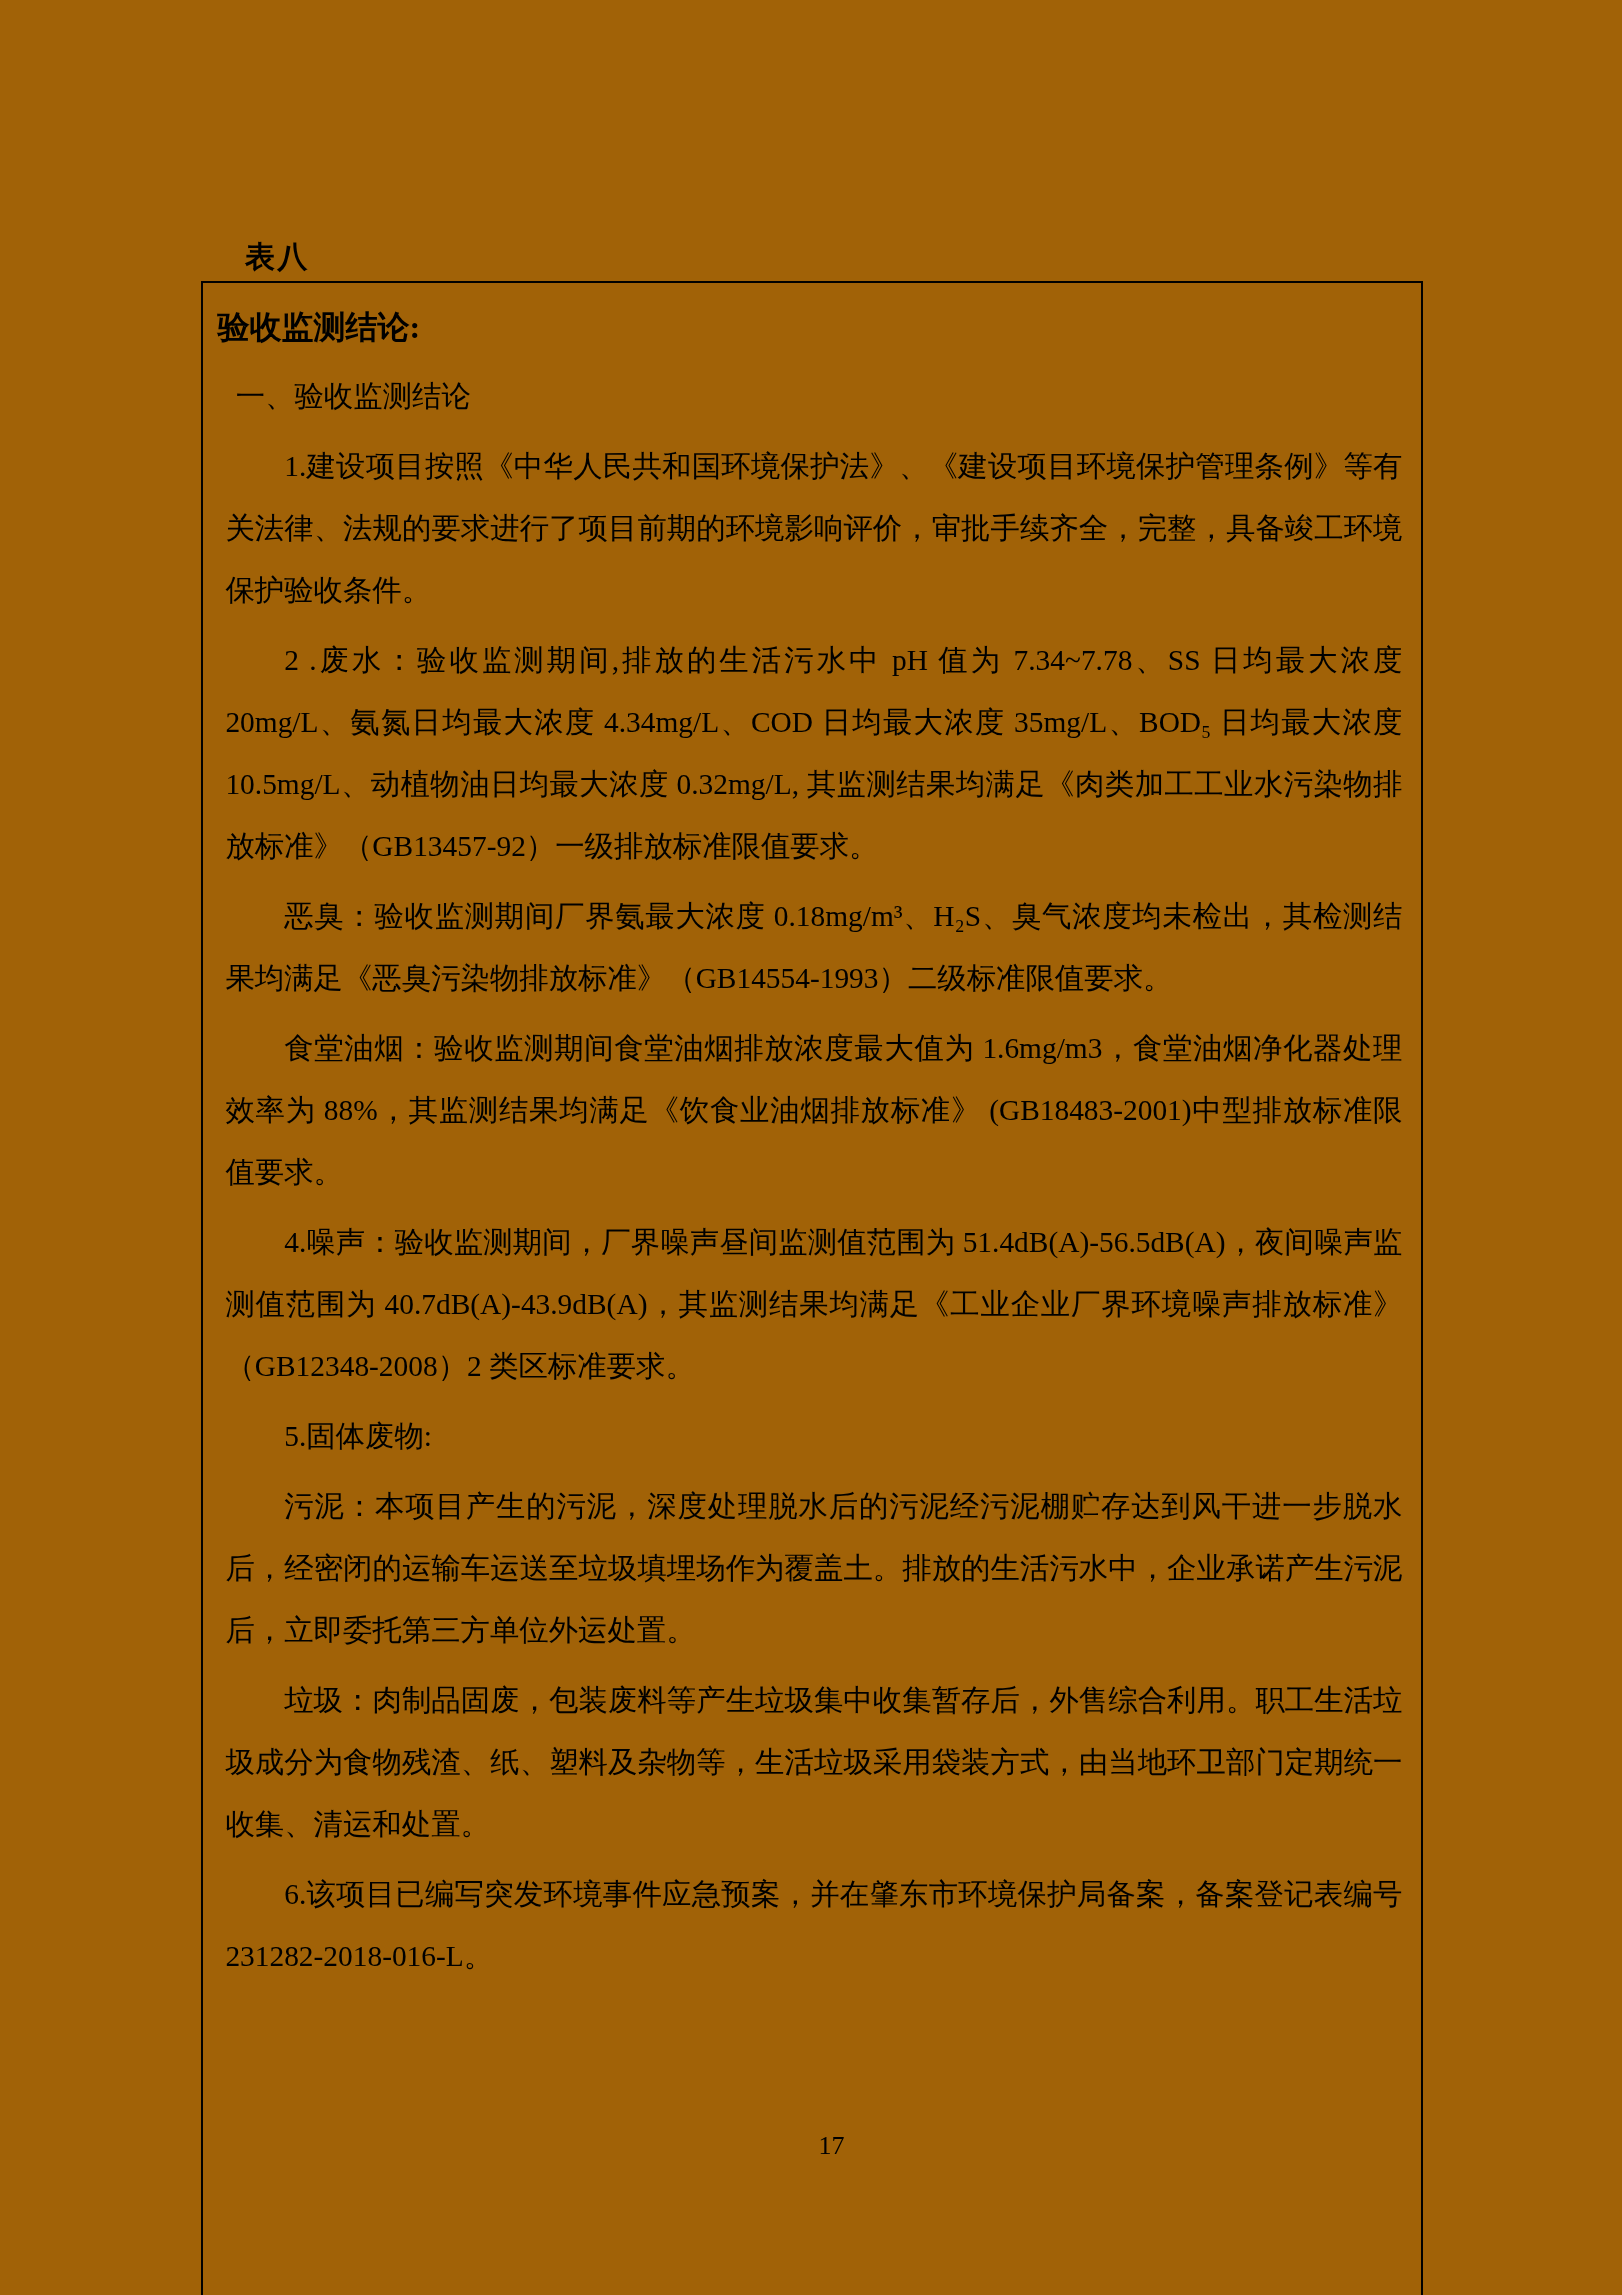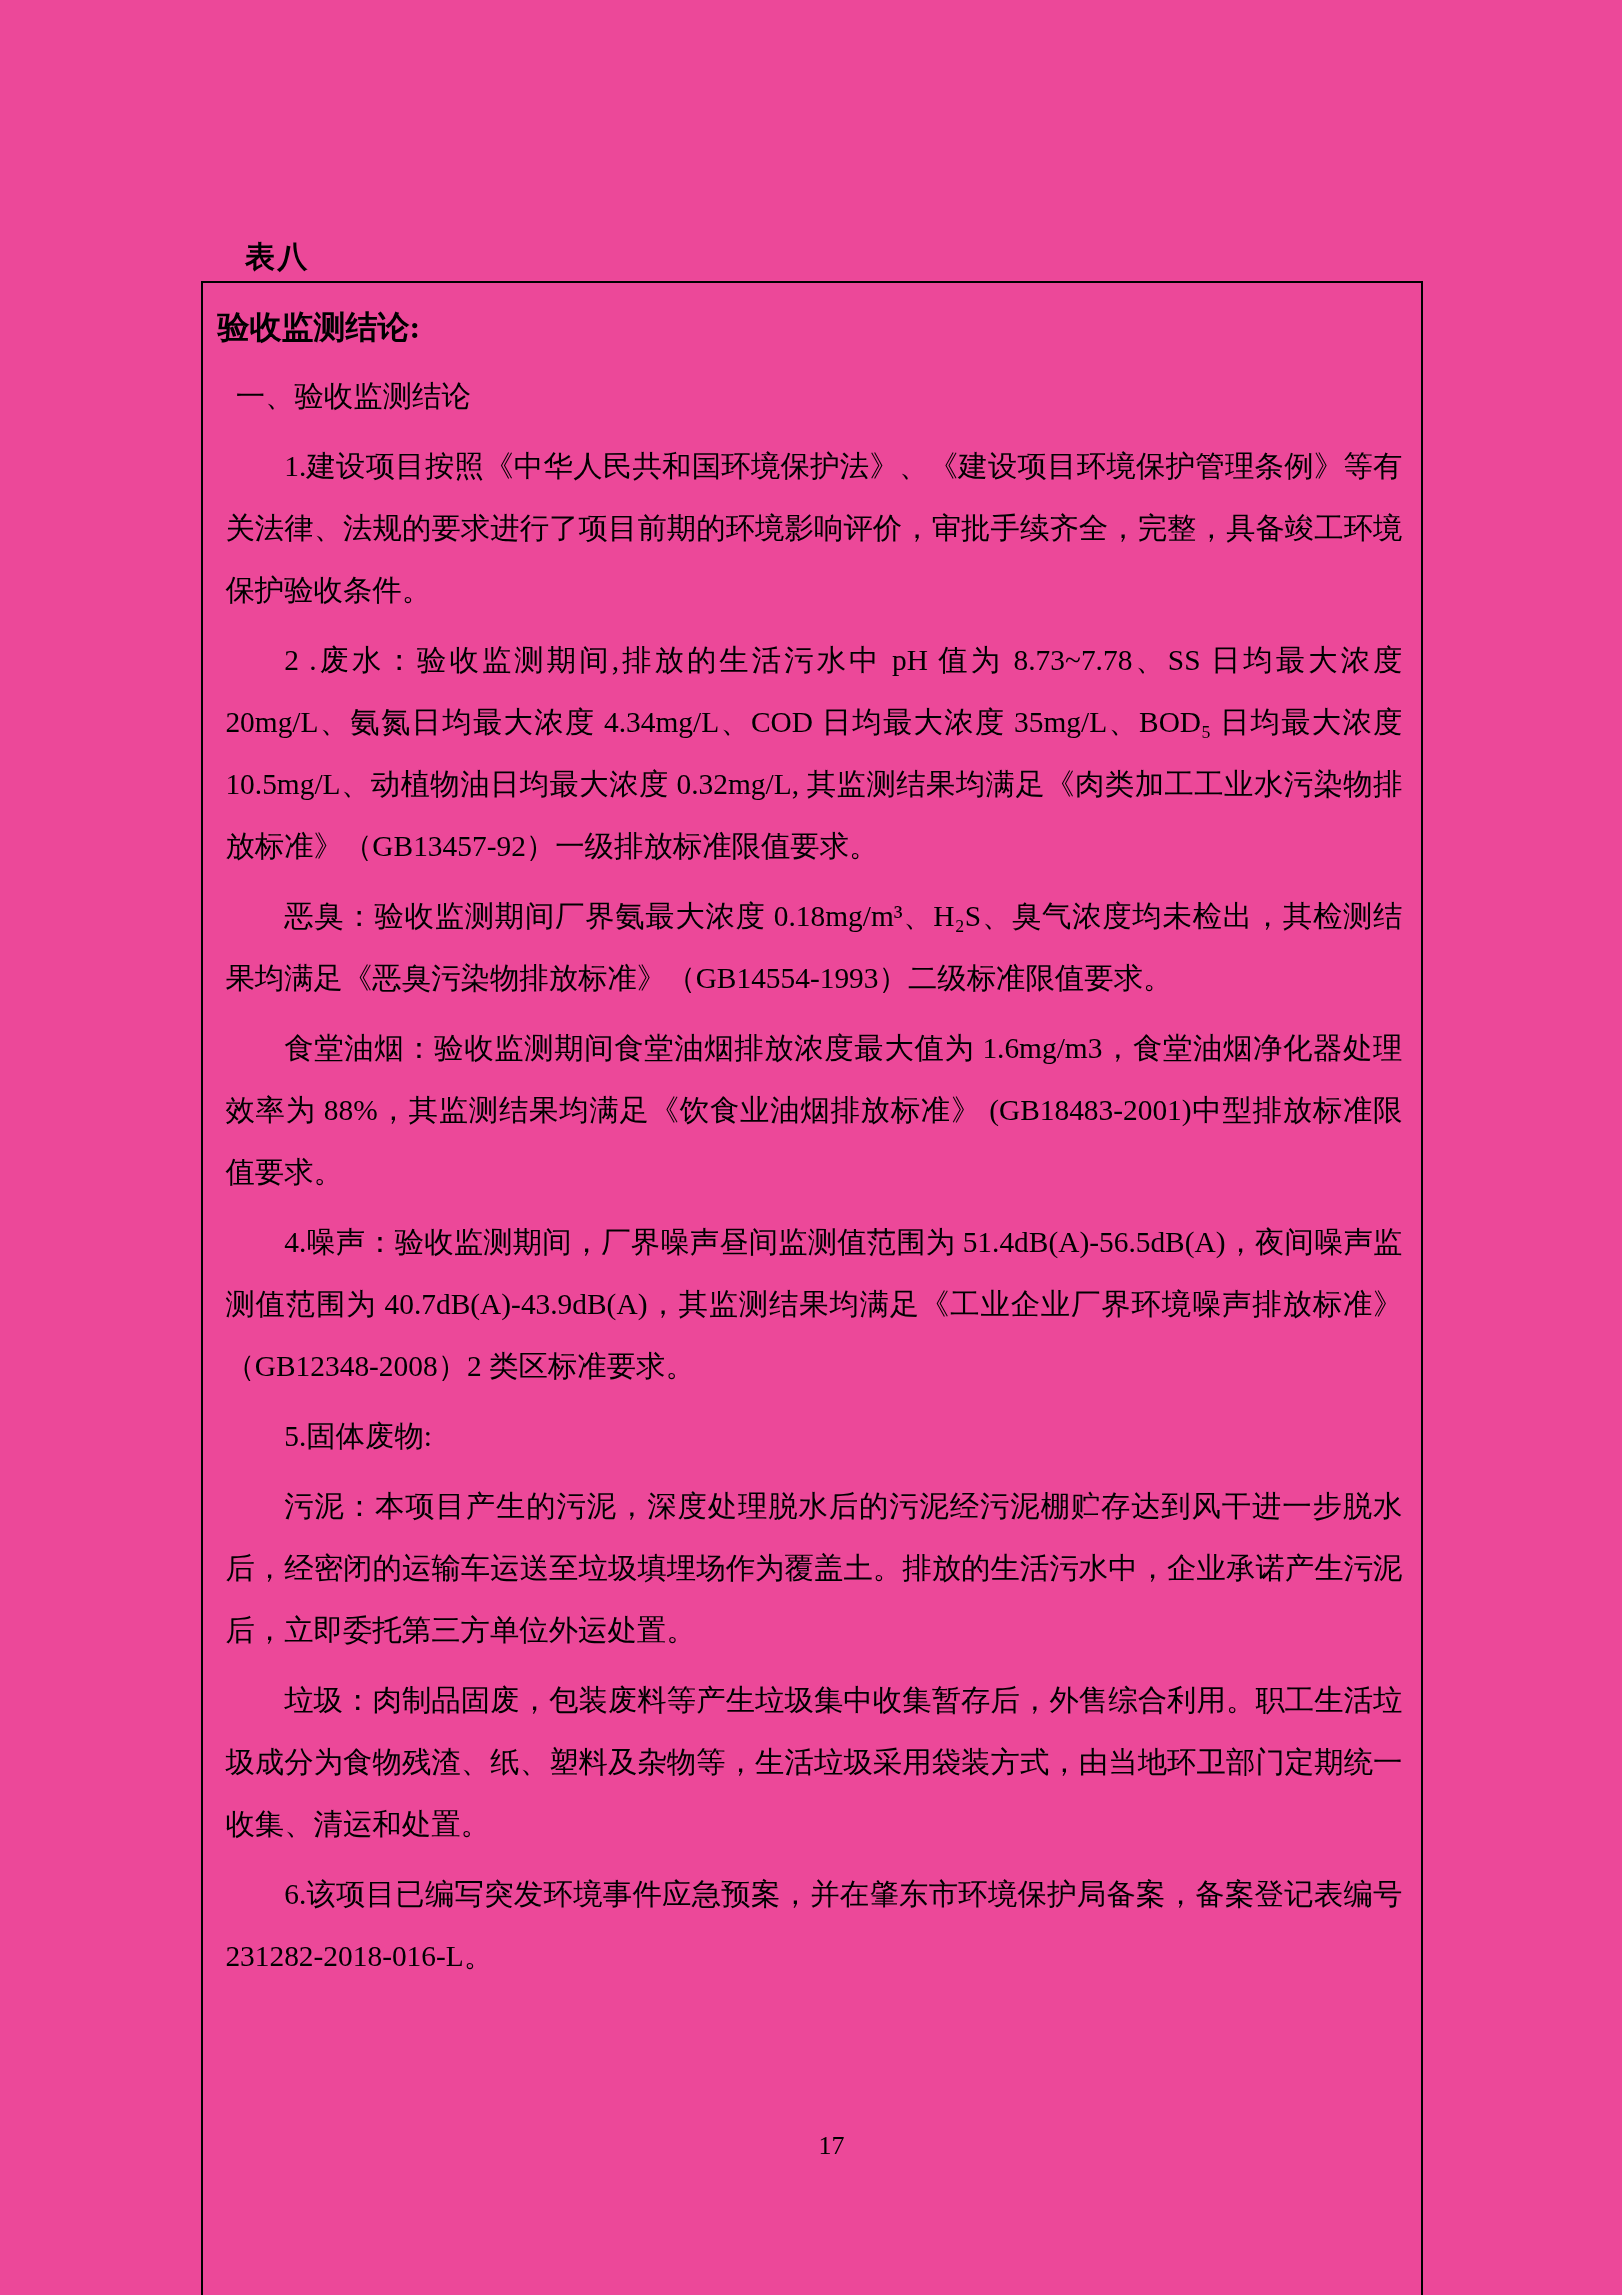--- a/index.html
+++ b/index.html
@@ -4,21 +4,21 @@
 <style>
   html, body {
     margin: 0;
     padding: 0;
     background: #e8e8e8;
   }
   .page {
     position: relative;
     width: 1623px;
     height: 2295px;
-    background: #ec4899;
+    background: #a16207;
     color: #000;
     font-family: "Liberation Serif", "DejaVu Serif", serif;
     overflow: hidden;
   }
   .sheet-label {
     position: absolute;
     left: 245px;
     top: 237px;
     font-size: 30px;
     font-weight: bold;
@@ -64,21 +64,21 @@
 <body>
 
 <div class="page">
   <div class="sheet-label">表八</div>
 
   <div class="doc-table">
     <p class="doc-title">验收监测结论:</p>
     <div class="doc-body">
         <p class="sec">一、验收监测结论</p>
         <p class="num">1.建设项目按照《中华人民共和国环境保护法》、《建设项目环境保护管理条例》等有关法律、法规的要求进行了项目前期的环境影响评价，审批手续齐全，完整，具备竣工环境保护验收条件。</p>
-        <p class="num">2 .废水：验收监测期间,排放的生活污水中 pH 值为 8.73~7.78、SS 日均最大浓度 20mg/L、氨氮日均最大浓度 4.34mg/L、COD 日均最大浓度 35mg/L、BOD₅ 日均最大浓度 10.5mg/L、动植物油日均最大浓度 0.32mg/L, 其监测结果均满足《肉类加工工业水污染物排放标准》（GB13457-92）一级排放标准限值要求。</p>
+        <p class="num">2 .废水：验收监测期间,排放的生活污水中 pH 值为 7.34~7.78、SS 日均最大浓度 20mg/L、氨氮日均最大浓度 4.34mg/L、COD 日均最大浓度 35mg/L、BOD₅ 日均最大浓度 10.5mg/L、动植物油日均最大浓度 0.32mg/L, 其监测结果均满足《肉类加工工业水污染物排放标准》（GB13457-92）一级排放标准限值要求。</p>
         <p class="num">恶臭：验收监测期间厂界氨最大浓度 0.18mg/m³、H₂S、臭气浓度均未检出，其检测结果均满足《恶臭污染物排放标准》（GB14554-1993）二级标准限值要求。</p>
         <p class="num">食堂油烟：验收监测期间食堂油烟排放浓度最大值为 1.6mg/m3，食堂油烟净化器处理效率为 88%，其监测结果均满足《饮食业油烟排放标准》 (GB18483-2001)中型排放标准限值要求。</p>
         <p class="num">4.噪声：验收监测期间，厂界噪声昼间监测值范围为 51.4dB(A)-56.5dB(A)，夜间噪声监测值范围为 40.7dB(A)-43.9dB(A)，其监测结果均满足《工业企业厂界环境噪声排放标准》（GB12348-2008）2 类区标准要求。</p>
         <p class="num">5.固体废物:</p>
         <p class="num">污泥：本项目产生的污泥，深度处理脱水后的污泥经污泥棚贮存达到风干进一步脱水后，经密闭的运输车运送至垃圾填埋场作为覆盖土。排放的生活污水中，企业承诺产生污泥后，立即委托第三方单位外运处置。</p>
         <p class="num">垃圾：肉制品固废，包装废料等产生垃圾集中收集暂存后，外售综合利用。职工生活垃圾成分为食物残渣、纸、塑料及杂物等，生活垃圾采用袋装方式，由当地环卫部门定期统一收集、清运和处置。</p>
         <p class="num">6.该项目已编写突发环境事件应急预案，并在肇东市环境保护局备案，备案登记表编号231282-2018-016-L。</p>
       </div>
   </div>
 

